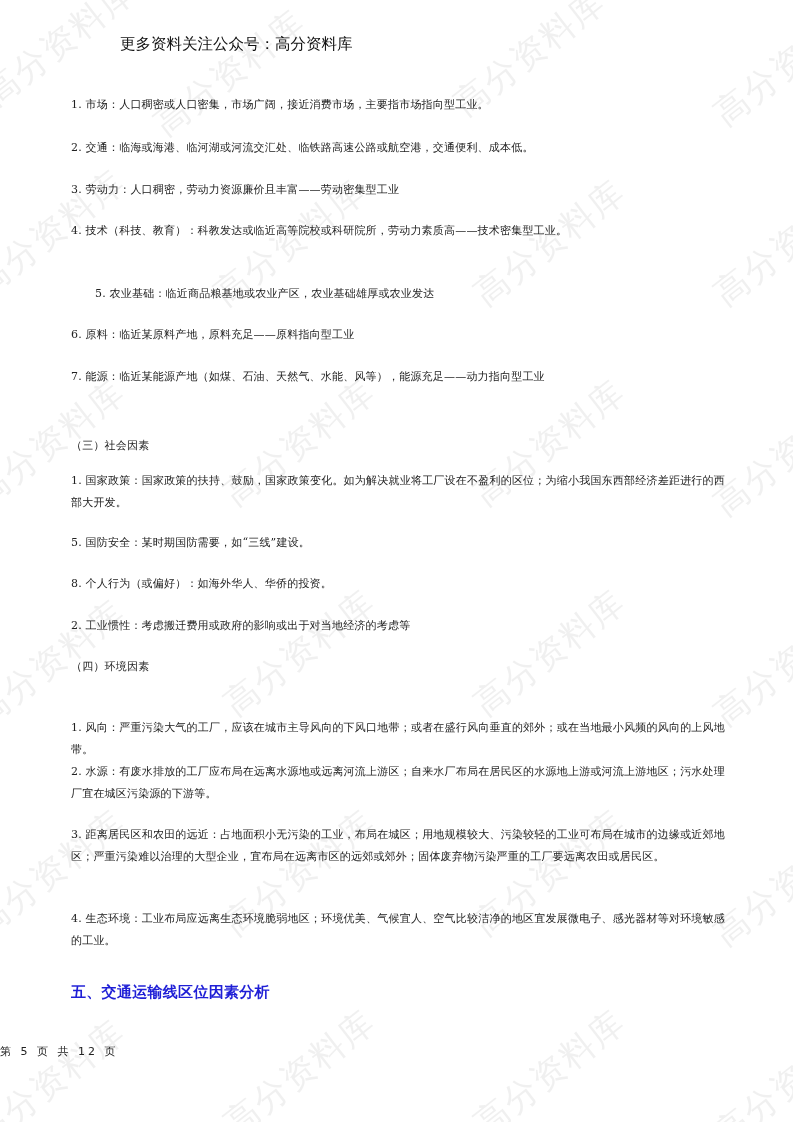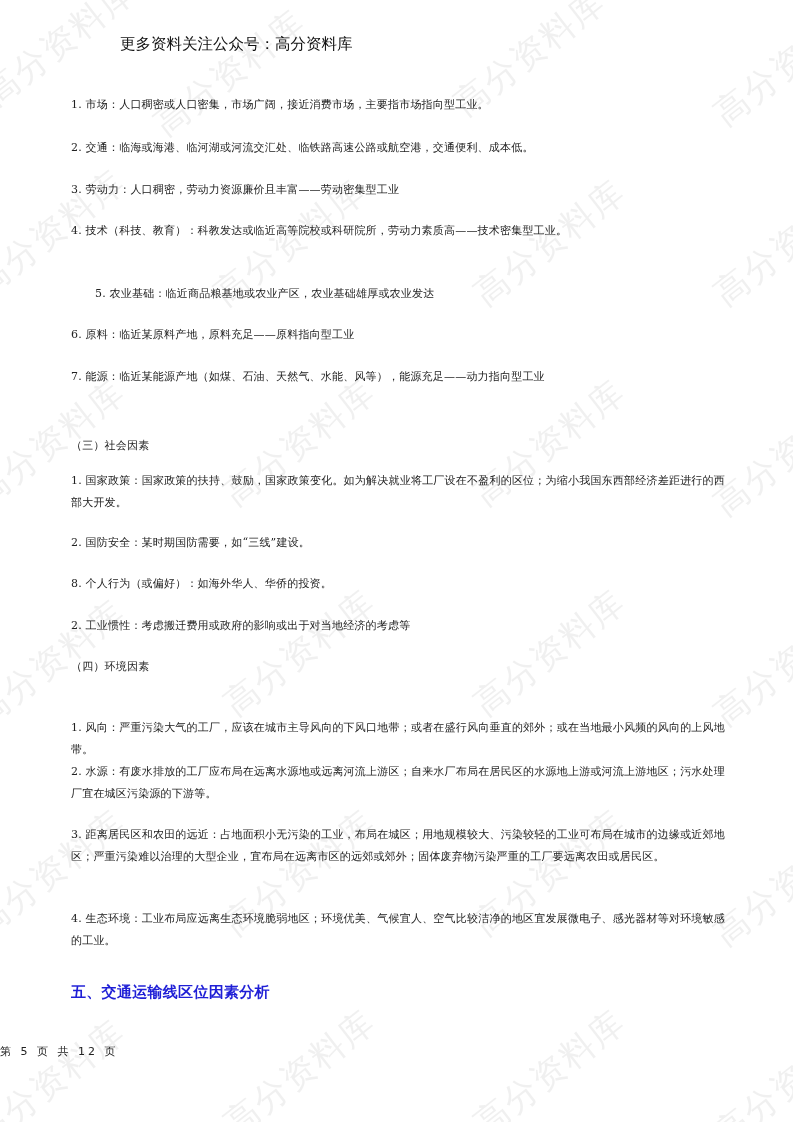--- a/index.html
+++ b/index.html
@@ -121,21 +121,21 @@
     <p class="para" style="top:0px;">1. 市场：人口稠密或人口密集，市场广阔，接近消费市场，主要指市场指向型工业。</p>
     <p class="para" style="top:43px;">2. 交通：临海或海港、临河湖或河流交汇处、临铁路高速公路或航空港，交通便利、成本低。</p>
     <p class="para" style="top:85px;">3. 劳动力：人口稠密，劳动力资源廉价且丰富——劳动密集型工业</p>
     <p class="para" style="top:126px;">4. 技术（科技、教育）：科教发达或临近高等院校或科研院所，劳动力素质高——技术密集型工业。</p>
     <p class="para" style="top:189px;margin-left:24px;">5. 农业基础：临近商品粮基地或农业产区，农业基础雄厚或农业发达</p>
     <p class="para" style="top:230px;">6. 原料：临近某原料产地，原料充足——原料指向型工业</p>
     <p class="para" style="top:272px;">7. 能源：临近某能源产地（如煤、石油、天然气、水能、风等），能源充足——动力指向型工业</p>
 
     <p class="para" style="top:335px;margin-top:6px;">（三）社会因素</p>
     <p class="para" style="top:376px;">1. 国家政策：国家政策的扶持、鼓励，国家政策变化。如为解决就业将工厂设在不盈利的区位；为缩小我国东西部经济差距进行的西部大开发。</p>
-    <p class="para" style="top:438px;">2. 国防安全：某时期国防需要，如“三线”建设。</p>
+    <p class="para" style="top:438px;">5. 国防安全：某时期国防需要，如“三线”建设。</p>
     <p class="para" style="top:479px;">8. 个人行为（或偏好）：如海外华人、华侨的投资。</p>
     <p class="para" style="top:521px;">2. 工业惯性：考虑搬迁费用或政府的影响或出于对当地经济的考虑等</p>
 
     <p class="para" style="top:562px;">（四）环境因素</p>
     <p class="para" style="top:604px;margin-top:19px;">1. 风向：严重污染大气的工厂，应该在城市主导风向的下风口地带；或者在盛行风向垂直的郊外；或在当地最小风频的风向的上风地带。</p>
     <p class="para" style="top:667px;">2. 水源：有废水排放的工厂应布局在远离水源地或远离河流上游区；自来水厂布局在居民区的水源地上游或河流上游地区；污水处理厂宜在城区污染源的下游等。</p>
     <p class="para" style="top:730px;">3. 距离居民区和农田的远近：占地面积小无污染的工业，布局在城区；用地规模较大、污染较轻的工业可布局在城市的边缘或近郊地区；严重污染难以治理的大型企业，宜布局在远离市区的远郊或郊外；固体废弃物污染严重的工厂要远离农田或居民区。</p>
     <p class="para" style="top:814px;">4. 生态环境：工业布局应远离生态环境脆弱地区；环境优美、气候宜人、空气比较洁净的地区宜发展微电子、感光器材等对环境敏感的工业。</p>
 
     <div class="section-heading" style="top:889px;">五、交通运输线区位因素分析</div>

